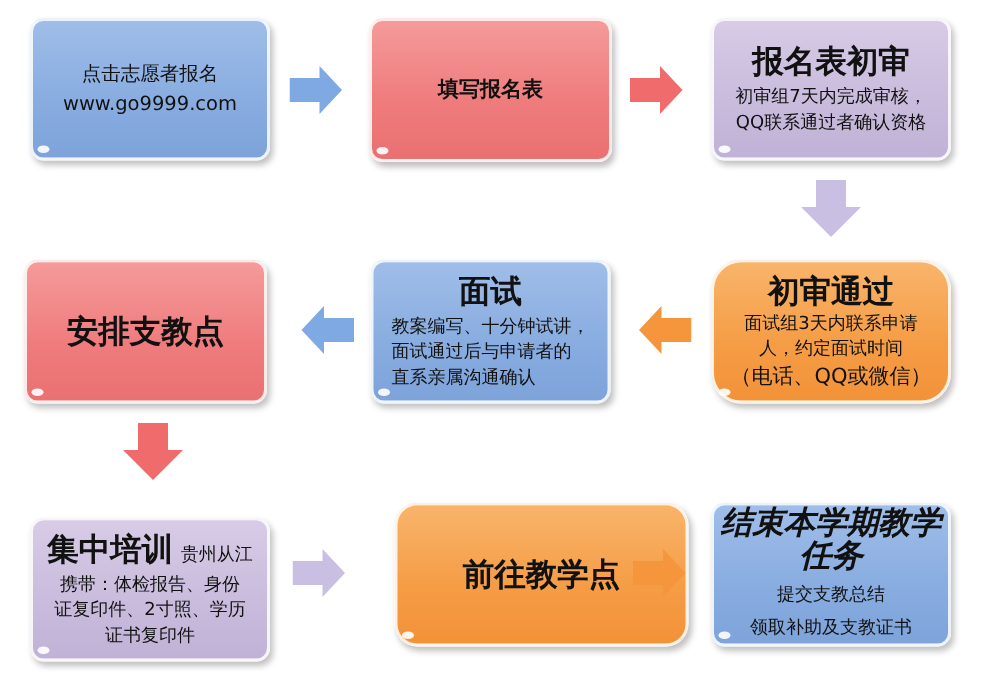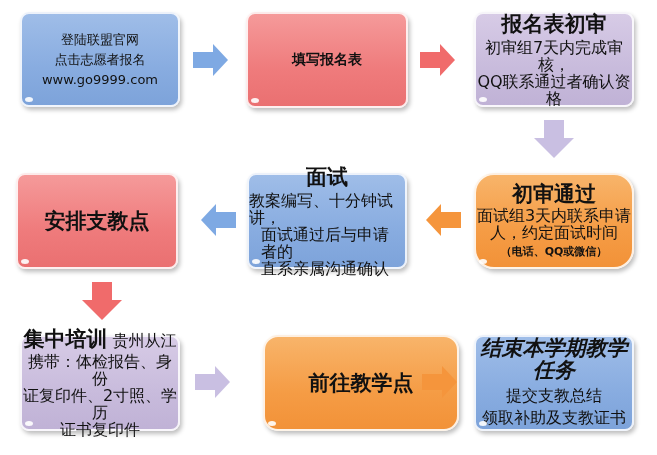--- a/index.html
+++ b/index.html
@@ -10,30 +10,29 @@
          text-align: center; box-shadow: 2px 3px 4px rgba(0,0,0,0.25);
          border: 2px solid rgba(255,255,255,0.85); }
   .box::after { content: ""; position: absolute; left: 3px; bottom: 3px; width: 8px; height: 5px;
                 background: rgba(255,255,255,0.9); border-radius: 50%; }
   .blue   { background: linear-gradient(#9fbde8, #88ace0 60%, #7da3da); }
   .red    { background: linear-gradient(#f59a9a, #ef7b7c 60%, #ea7071); }
   .purple { background: linear-gradient(#d7cbe6, #c8bbdc 60%, #c0b2d6); }
   .orange { background: linear-gradient(#f8b46a, #f59c45 60%, #f29238); }
   .title { font-weight: bold; font-size: 21px; line-height: 22px; }
   .title-lg { font-weight: bold; font-size: 14px; }
-  .body { font-size: 16px; line-height: 17px; }
+  .body { font-size: 12px; line-height: 17px; }
   .body-lg { font-size: 13px; line-height: 20px; }
-  .small { font-size: 11px; font-weight: bold; }
+  .small { font-size: 14px; }
   .arrow { position: absolute; }
 </style>
 </head>
 <body>
 
 <div class="box blue" style="left:20px;top:12px;width:160px;height:95px;">
-  <div class="body-lg">登陆联盟官网</div>
   <div class="body-lg">点击志愿者报名</div>
   <div class="body-lg">www.go9999.com</div>
 </div>
 
 <svg class="arrow" style="left:193px;top:42px;" width="36" height="36" viewBox="0 0 36 36">
   <polygon points="0,10 20,10 20,2 35,18 20,34 20,26 0,26" fill="#7ea9e3"></polygon>
 </svg>
 
 <div class="box red" style="left:246px;top:12px;width:162px;height:96px;">
   <div class="title-lg">填写报名表</div>
@@ -76,21 +75,21 @@
   <div class="title" style="margin-bottom:2px;">初审通过</div>
   <div class="body">面试组3天内联系申请</div>
   <div class="body">人，约定面试时间</div>
   <div class="body small" style="margin-top:2px;">（电话、QQ或微信）</div>
 </div>
 
 <svg class="arrow" style="left:82px;top:282px;" width="40" height="38" viewBox="0 0 40 38">
   <polygon points="10,0 30,0 30,18 40,18 20,38 0,18 10,18" fill="#f06b6b"></polygon>
 </svg>
 
-<div class="box purple" style="left:20px;top:335px;width:160px;height:96px;">
+<div class="box purple" style="left:20px;top:345px;width:160px;height:96px;">
   <div style="margin-bottom:3px;">
     <span class="title">集中培训</span>
     <span class="body">贵州从江</span>
   </div>
   <div class="body">携带：体检报告、身份</div>
   <div class="body">证复印件、2寸照、学历</div>
   <div class="body">证书复印件</div>
 </div>
 
 <svg class="arrow" style="left:195px;top:364px;" width="36" height="36" viewBox="0 0 36 36">

